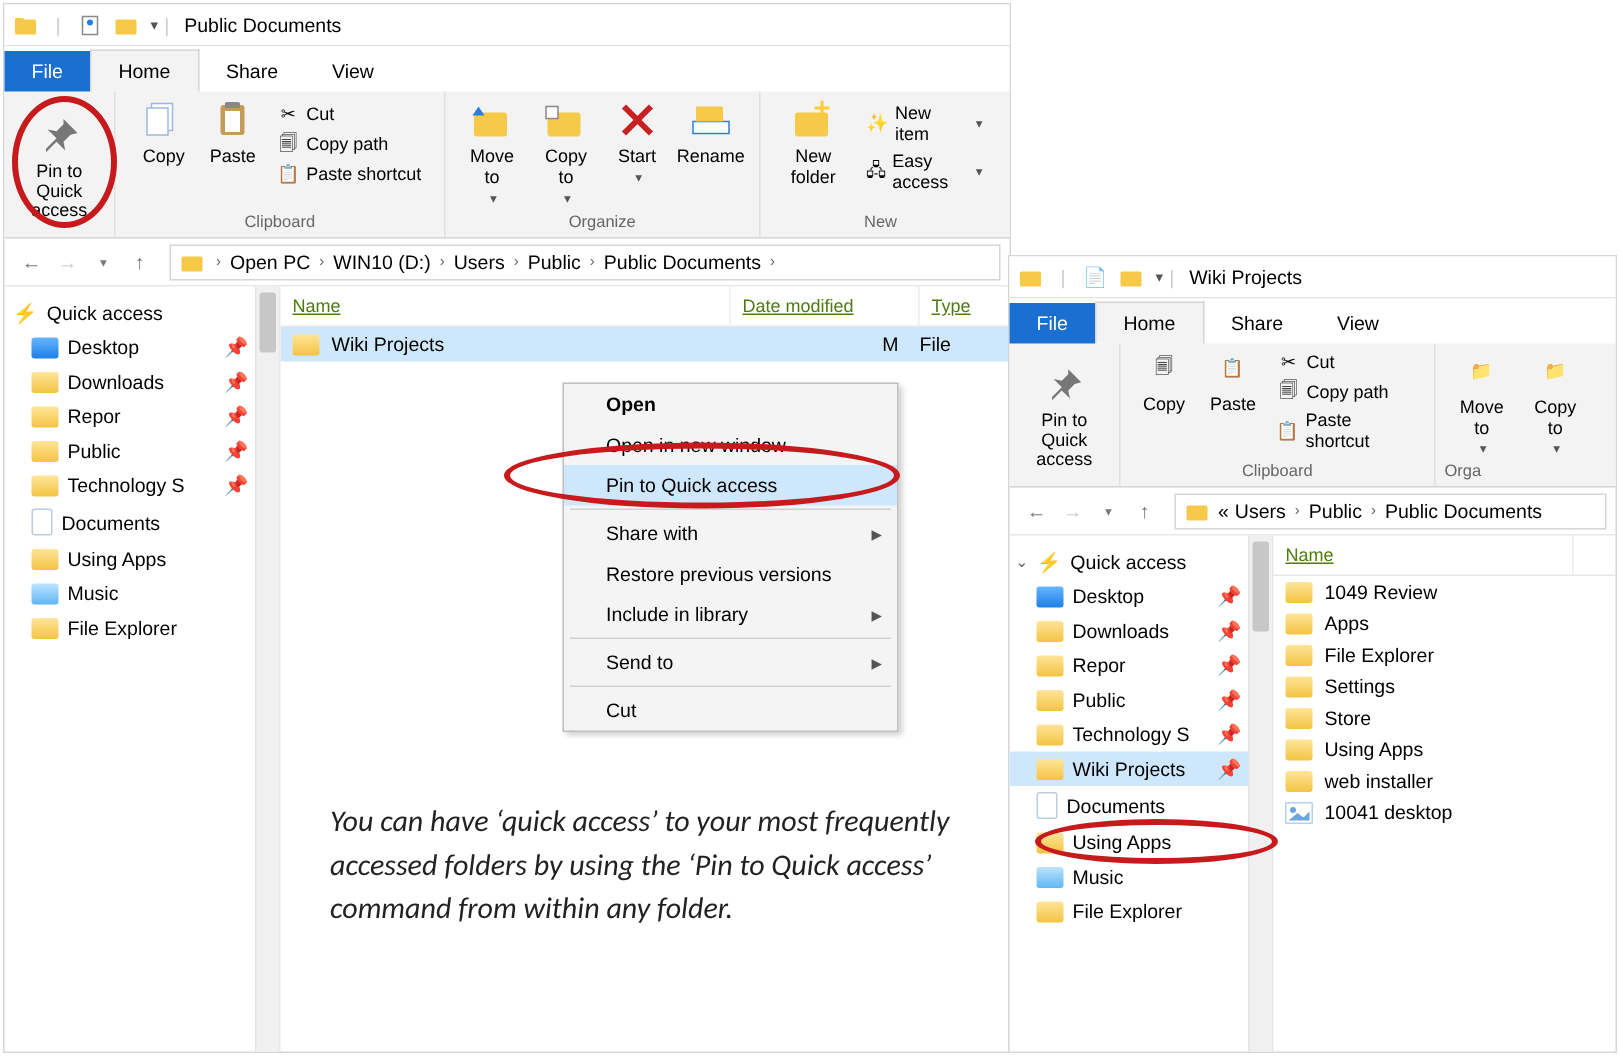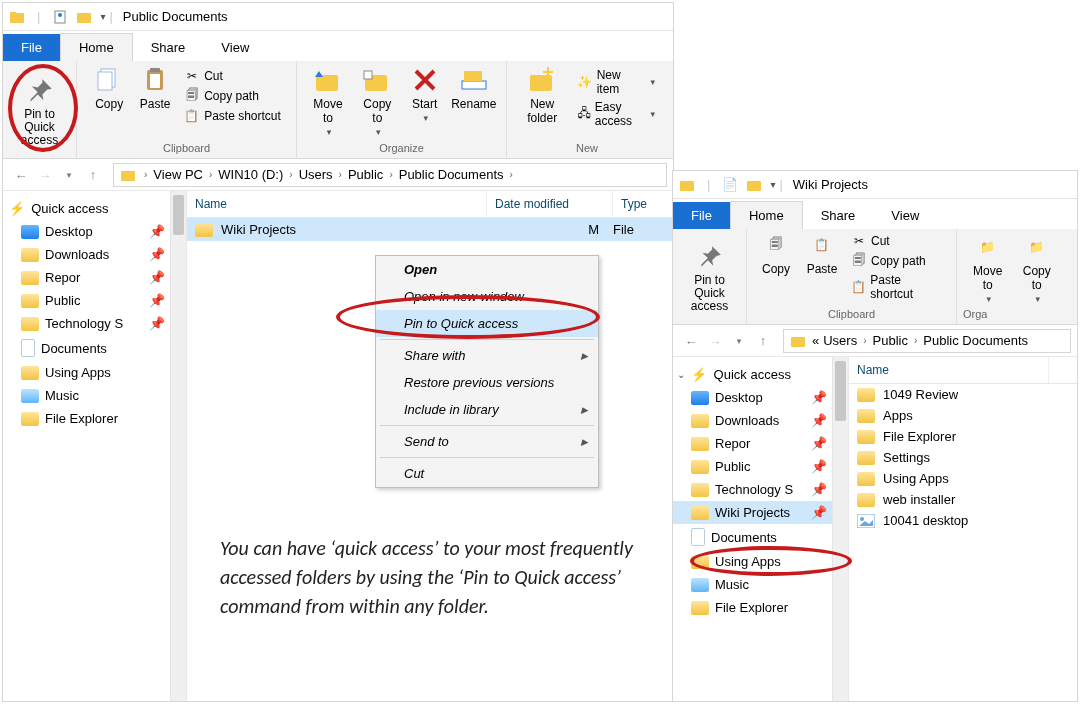--- a/index.html
+++ b/index.html
@@ -46,29 +46,29 @@
   .tnode.head { padding-left: 6px; }
   .tnode .pin { position: absolute; right: 20px; color: #777; }
   .tnode-wrap { position: relative; }
   .fol { width: 18px; height: 14px; background: linear-gradient(#ffe59a,#f3c443); border-radius: 2px; }
   .fol.blue { background: linear-gradient(#66b6ff,#1d7fe6); }
   .fol.doc { background: #fff; border: 1px solid #bcd; width: 14px; height: 18px; }
   .fol.music { background: linear-gradient(#bde4ff,#5fb6f5); }
   .qa-ico { color: #f5b62e; }
   
   .list { flex: 1; display: flex; flex-direction: column; }
-  .cols { display: flex; border-bottom: 1px solid #e8e8e8; font-size: 12px; color: #0c4a6e; }
+  .cols { display: flex; border-bottom: 1px solid #e8e8e8; font-size: 12px; color: #4d7c0f; text-decoration: underline; }
   .cols .c { padding: 6px 8px; border-right: 1px solid #eee; }
   .c-name { width: 300px; } .c-date { flex: 1; } .c-type { width: 60px; }
   .row-item { display: flex; align-items: center; padding: 4px 8px; gap: 8px; }
   .row-item.sel { background: #cfe7fb; }
   
   
   .ctxmenu { position: absolute; left: 372px; top: 252px; width: 224px; background: #f4f4f4; border: 1px solid #bfbfbf; box-shadow: 2px 2px 4px rgba(0,0,0,0.2); z-index: 20; font-size: 13px; }
-  .ctxmenu .mi { padding: 6px 12px 6px 28px; position: relative; font-style: italic; }
+  .ctxmenu .mi { padding: 6px 12px 6px 28px; position: relative; }
   .ctxmenu .mi.sel { background: #cfe7fb; }
   .ctxmenu hr { border: none; border-top: 1px solid #d0d0d0; margin: 2px 4px; }
   .ctxmenu .sub::after { content: "▶"; font-size: 9px; position: absolute; right: 10px; top: 9px; color: #555; }
   
   
   .ring { position: absolute; border: 4px solid #c61a1c; border-radius: 50%; z-index: 50; pointer-events: none; }
   
   
   .caption { position: absolute; left: 220px; top: 534px; width: 420px; font-family: Calibri, "Segoe UI", sans-serif; font-style: italic; font-size: 20px; line-height: 1.45; color: #222; }
   
@@ -247,21 +247,21 @@
     <div class="navbtn" style="color:#ccc;">→</div>
     <div class="navbtn" style="font-size:9px;">▾</div>
     <div class="navbtn">↑</div>
     <div class="crumb">
       <span class="ci">
         <svg width="16" height="16">
             <rect x="1" y="4" width="14" height="10" rx="1" fill="#f7c948"></rect>
           </svg>
       </span>
       <span class="chev">›</span>
-      <span>View PC</span>
+      <span>Open PC</span>
         <span class="chev">›</span>
       <span>WIN10 (D:)</span>
         <span class="chev">›</span>
       <span>Users</span>
         <span class="chev">›</span>
       <span>Public</span>
         <span class="chev">›</span>
       <span>Public Documents</span>
         <span class="chev">›</span>
     </div>
@@ -570,20 +570,24 @@
           <div class="row-item">
             <span class="fol"></span>
             <span>File Explorer</span>
           </div>
           <div class="row-item">
             <span class="fol"></span>
             <span>Settings</span>
           </div>
           <div class="row-item">
             <span class="fol"></span>
+            <span>Store</span>
+          </div>
+          <div class="row-item">
+            <span class="fol"></span>
             <span>Using Apps</span>
           </div>
           <div class="row-item">
             <span class="fol"></span>
             <span>web installer</span>
           </div>
           <div class="row-item">
             <span class="">
               <svg width="18" height="14">
                 <rect width="18" height="14" fill="#fff" stroke="#6aa6e0"></rect>

